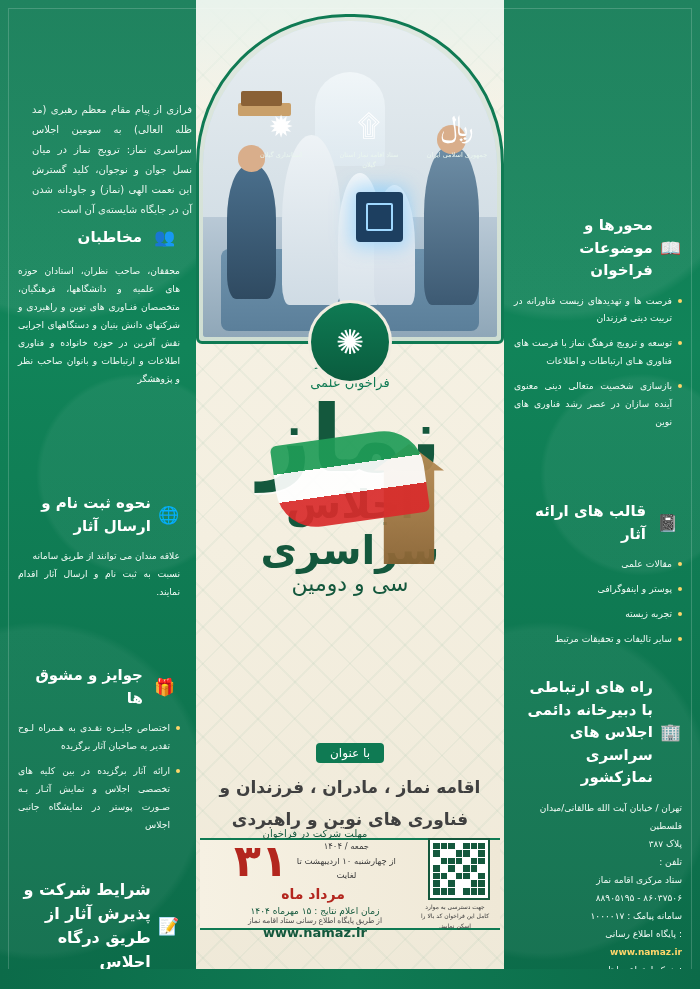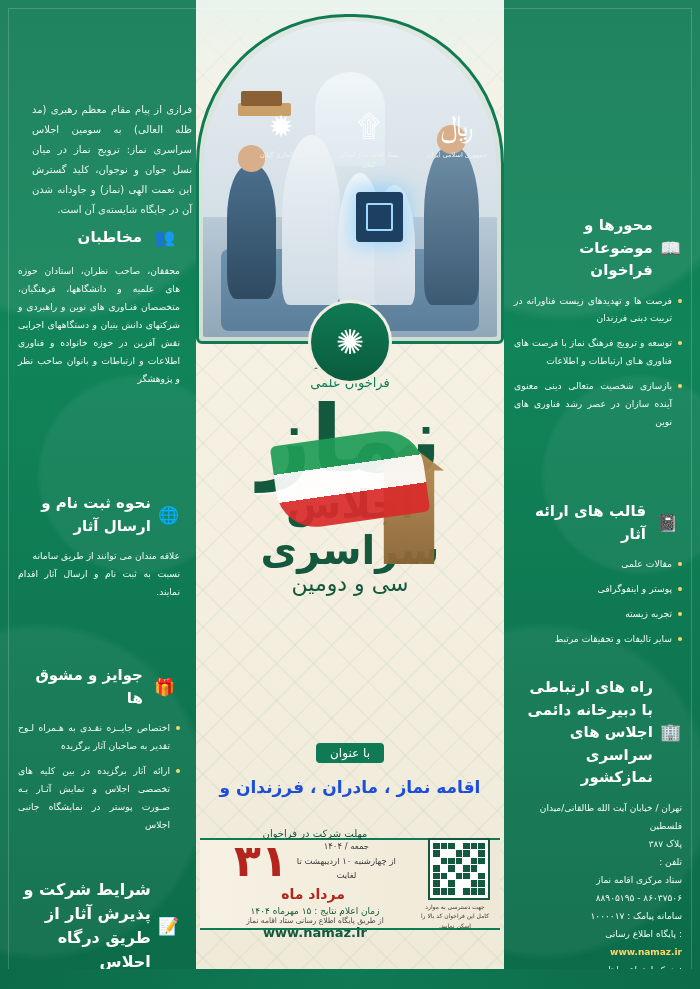--- a/index.html
+++ b/index.html
@@ -177,21 +177,21 @@
   
   .title-block{
     position:absolute; left:200px; right:200px; top:742px;
     text-align:center;
   }
   .ba-onvan{
     display:inline-block; background:#0f7a53; color:#fff;
     font-size:12px; padding:3px 14px; border-radius:4px; margin-bottom:8px;
   }
   .main-title{
-    font-size:17px; line-height:1.9; color:#1d4ed8; font-weight:bold;
+    font-size:17px; line-height:1.9; color:#404040; font-weight:bold;
   }
 
   
   .band{
     position:absolute; left:200px; right:200px; top:838px; height:92px;
     background: linear-gradient(90deg,#f6f1e3,#efe8d6);
     border-top:2px solid #0f7a53; border-bottom:2px solid #0f7a53;
     display:flex; align-items:center; justify-content:space-between;
     padding:19px 10px; direction:rtl;
   }
@@ -203,21 +203,21 @@
   .qr i{background:#14583d;}
   .qr i.off{background:transparent;}
   .qr-cap{font-size:6px;color:#3b3b3b;text-align:center;width:70px;line-height:1.6;margin-top:2px;}
   .band-mid{flex:1;text-align:center;color:#14583d;}
   .deadline-label{font-size:10px;color:#14583d;}
   .deadline-day{font-size:44px;font-weight:bold;color:#b3261e;line-height:1;display:inline-block;vertical-align:middle;}
   .deadline-month{font-size:14px;font-weight:bold;color:#b3261e;display:inline-block;vertical-align:middle;margin-right:4px;}
   .deadline-date{font-size:8.5px;color:#3b3b3b;display:inline-block;vertical-align:middle;margin-left:4px;line-height:1.7;}
   .results{font-size:9px;color:#14583d;margin-top:4px;}
   .site{font-size:13px;color:#14583d;font-weight:bold;direction:ltr;}
-  .via{font-size:7.5px;color:#4a4a4a;}
+  .via{font-size:7.5px;color:#4a4a4a;font-family:Liberation Serif, serif;}
 
   .footer-strip{
     position:absolute; left:0; right:0; bottom:0; height:20px;
     background:linear-gradient(90deg,#0c6b49,#0f7a53,#0c6b49);
   }
 </style>
 </head>
 <body>
 
 <div id="poster">
@@ -354,20 +354,21 @@
     <div class="staad">ستاد اقامه نماز</div>
     <div class="farakhan">فراخوان علمی</div>
     <div class="big-word">نماز</div>
     <div class="sub-word">اجلاس سراسری</div>
     <div class="third-word">سی و دومین</div>
   </div>
 
   <div class="title-block">
     <div class="ba-onvan">با عنوان</div>
     <div class="main-title">اقامه نماز ، مادران ، فرزندان و</div>
+    <div class="main-title">فناوری های نوین و راهبردی</div>
   </div>
 
   <div class="band">
     <div>
       <div class="qr">
         <i></i>
           <i></i>
           <i></i>
           <i class="off"></i>
           <i></i>

